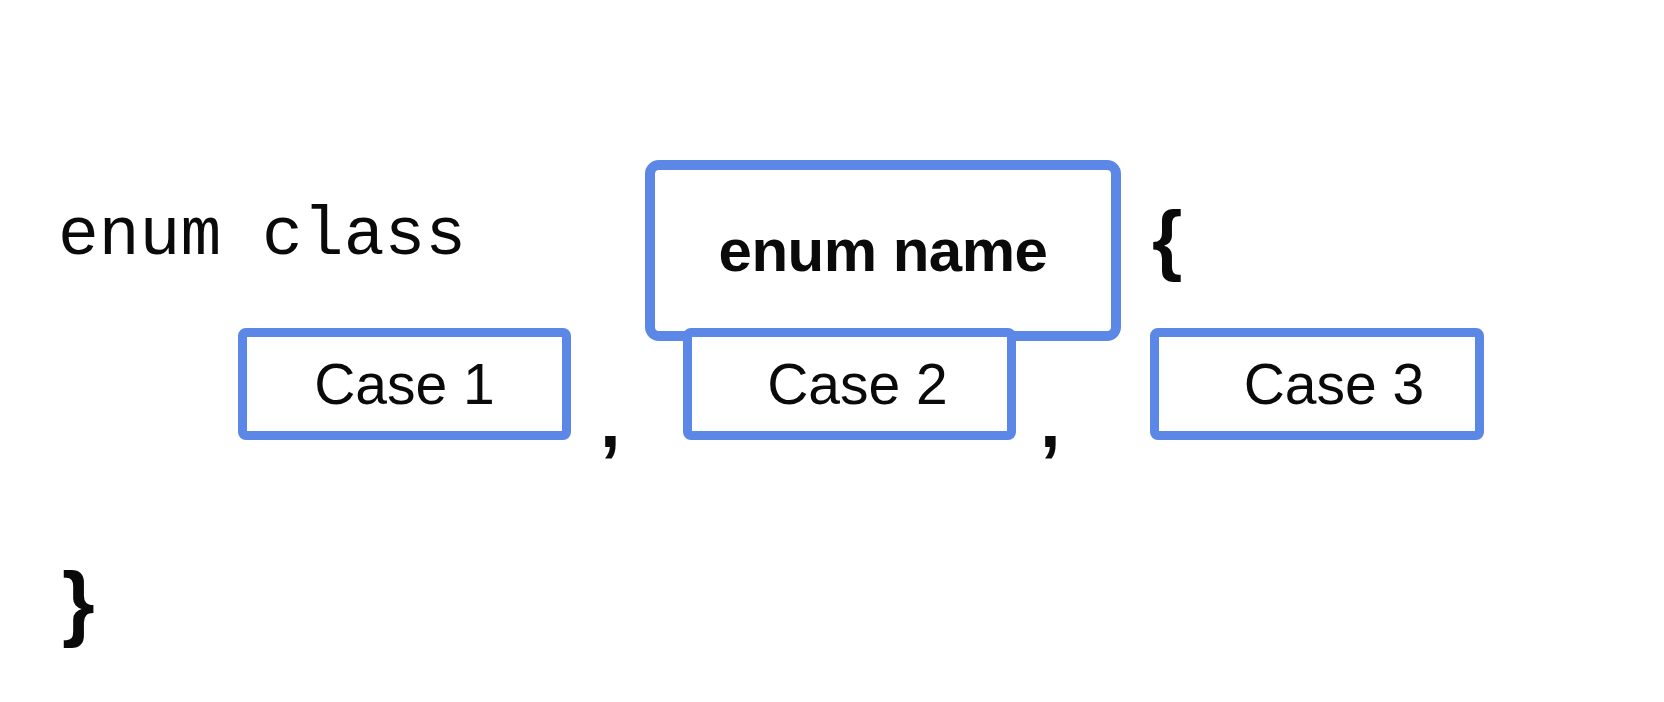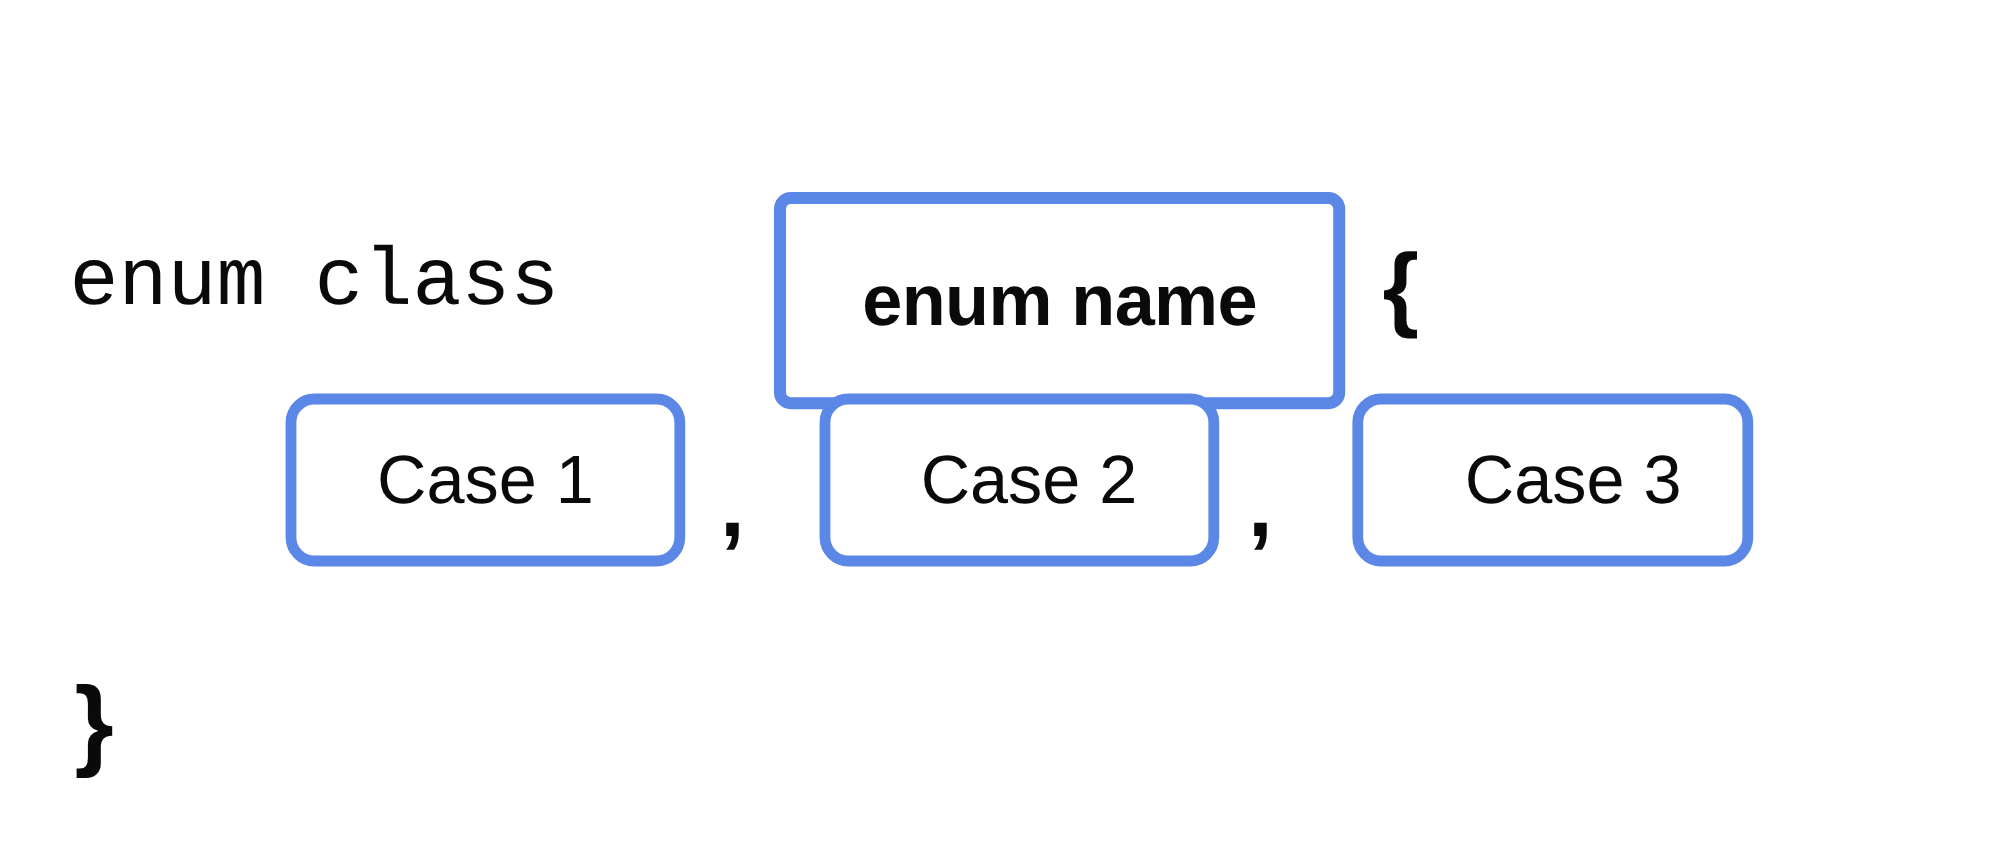--- a/index.html
+++ b/index.html
@@ -77,30 +77,30 @@
     border-width: 10px;
     border-radius: 14px;
     font-size: 60px;
     font-weight: 700;
     letter-spacing: -0.5px;
   }
 
   
   .case-slot {
     top: 288px;
-    height: 144px;
+    height: 112px;
     border-width: 9px;
-    border-radius: 24px;
+    border-radius: 8px;
     font-size: 57px;
     font-weight: 400;
     letter-spacing: 0px;
   }
   #slot-case-1 { left: 238px;  width: 333px; }
   #slot-case-2 { left: 683px;  width: 333px; padding-left: 16px; }
-  #slot-case-3 { left: 1127px; width: 334px; padding-left: 34px; }
+  #slot-case-3 { left: 1150px; width: 334px; padding-left: 34px; }
 
   
   #kw-enum-class {
     left: 58px;
     top: 162px;
     font-size: 68px;
     letter-spacing: 0px;
   }
   #brace-open {
     left: 1152px;

